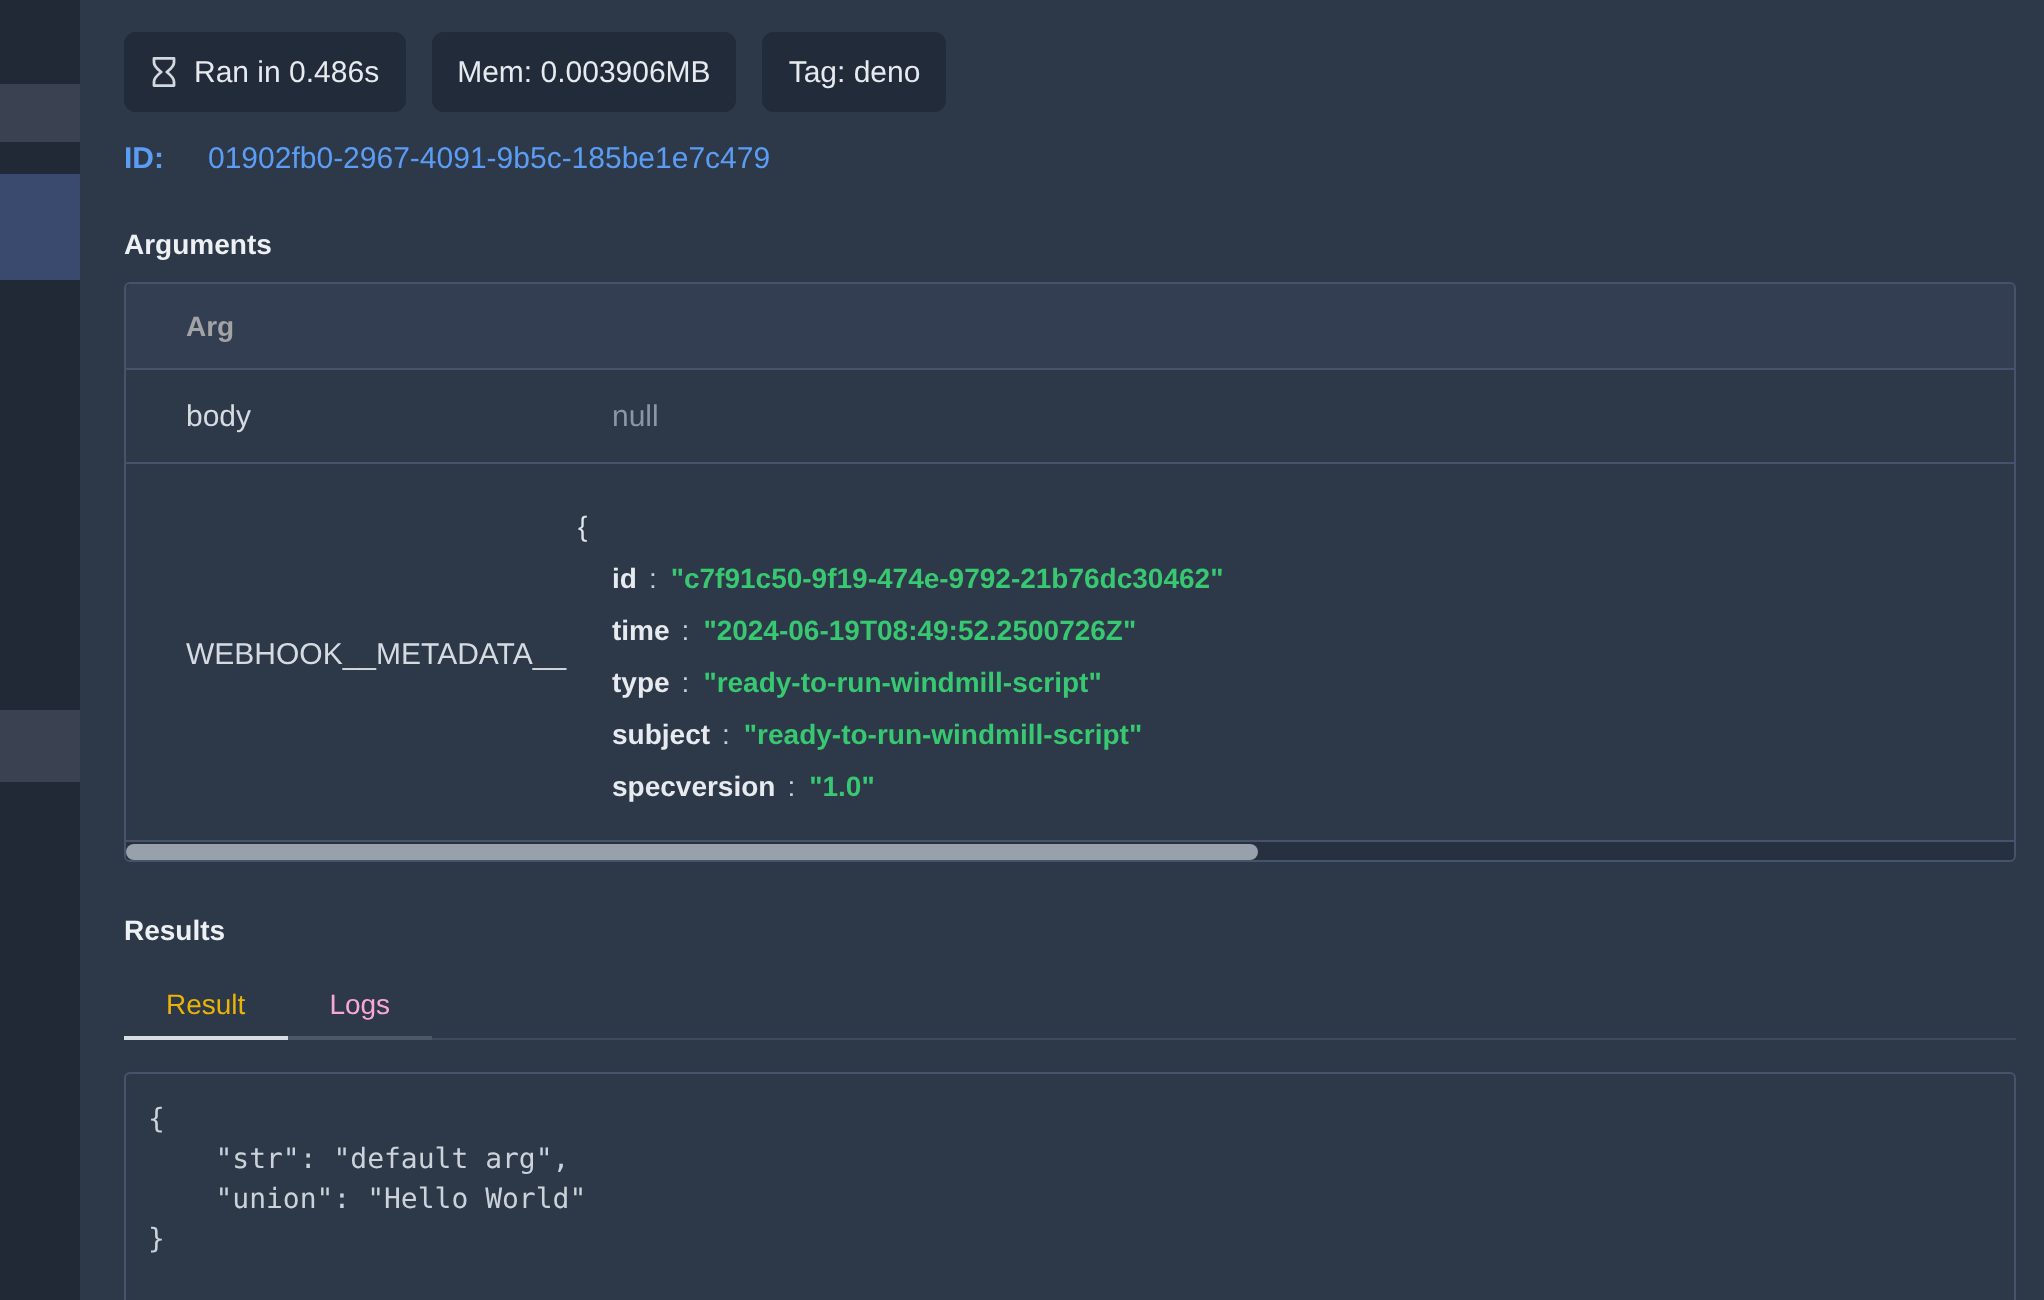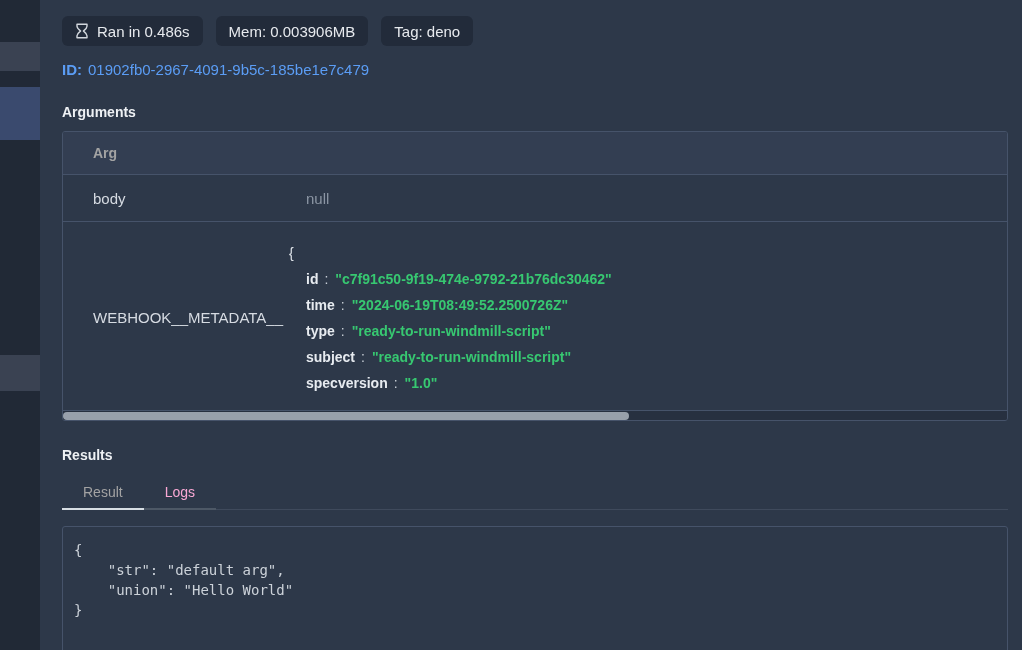--- a/index.html
+++ b/index.html
@@ -32,28 +32,28 @@
 
   
   .badges { display: flex; gap: 13px; align-items: center; }
   .badge {
     display: inline-flex; align-items: center; gap: 8px;
     background: #222b3a;
     border-radius: 6px;
     padding: 6px 13px;
     font-size: 15px;
     color: #e7eaee;
-    height: 30px;
+    height: 40px;
     white-space: nowrap;
   }
   .badge svg { display: block; }
 
   
   .id-line { margin-top: 15px; font-size: 15px; }
-  .id-label { color: #5b9df5; font-weight: 700; margin-right: 6px; }
+  .id-label { color: #5b9df5; font-weight: 700; margin-right: 22px; }
   .id-value { color: #5b9df5; text-decoration: none; font-weight: 400; cursor: pointer; }
 
   
   .section-title { margin-top: 26px; font-size: 14px; font-weight: 700; color: #eef1f4; }
 
   
   .args-table {
     margin-top: 11px;
     border: 1px solid #46536a;
     border-radius: 3px;
@@ -111,21 +111,21 @@
     border-bottom: 1px solid #3f4a5c;
   }
   .tab {
     padding: 7px 21px 8px 21px;
     font-size: 14px;
     color: #f9a8d4;
     cursor: pointer;
     border-bottom: 2px solid transparent;
     margin-bottom: -1px;
   }
-  .tab.active { color: #a3a3a3; border-bottom-color: #d7dde3; }
+  .tab.active { color: #eab308; border-bottom-color: #d7dde3; }
   .tab.inactive-underline { border-bottom-color: #4d5866; }
 
   
   .code-block {
     margin-top: 16px;
     border: 1px solid #46536a;
     border-radius: 3px;
     padding: 13px 11px;
     height: 140px;
     font-family: "DejaVu Sans Mono", monospace;

